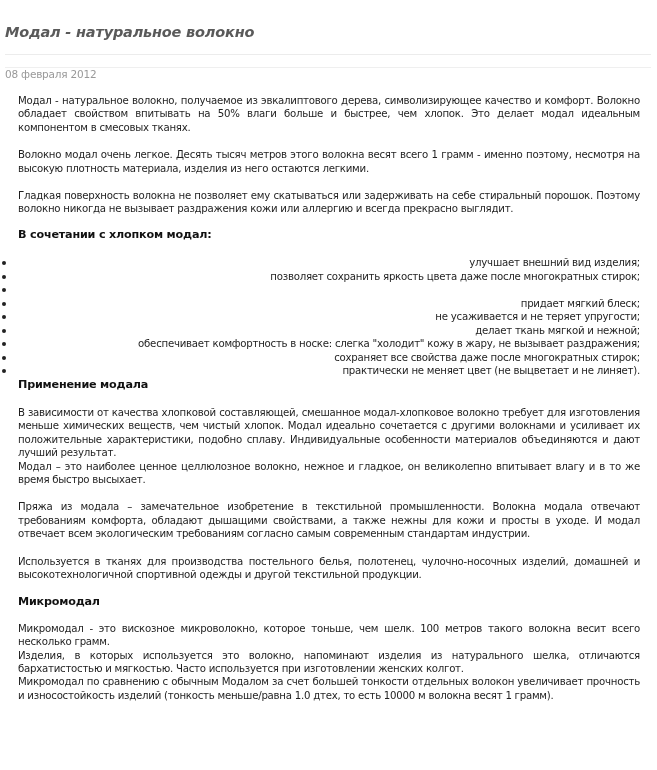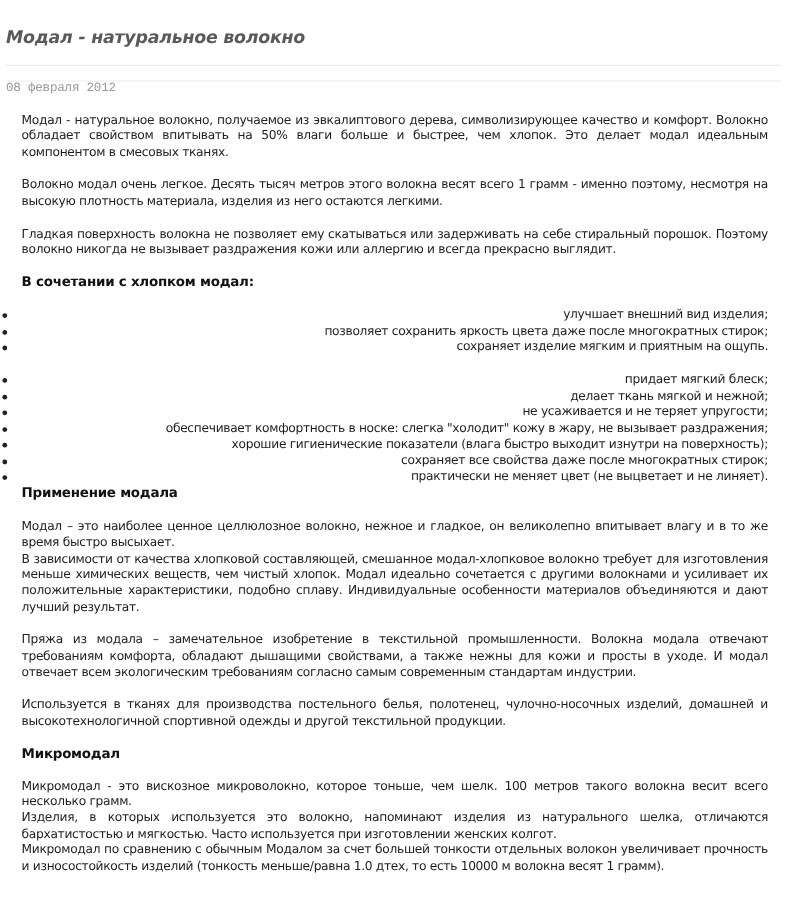--- a/index.html
+++ b/index.html
@@ -8,21 +8,21 @@
     font-family: "DejaVu Sans", sans-serif; color: #222;
   }
   .title {
     position: absolute; left: 5px; top: 24px;
     font-size: 14.5px; font-weight: bold; color: #5a5a5a; letter-spacing: -0.2px; font-style: italic;
   }
   .rule1 { position: absolute; left: 5px; right: 6px; top: 54px; height: 1px; background: #ececec; }
   .rule2 { position: absolute; left: 5px; right: 6px; top: 67px; height: 1px; background: #efefef; }
   .date {
     position: absolute; left: 5px; top: 68px;
-    font-size: 10.5px; color: #999; letter-spacing: -0.2px; font-family: Liberation Mono, monospace;
+    font-size: 10.5px; color: #999; letter-spacing: -0.2px;
   }
   .content {
     position: absolute; left: 18px; right: 17px; top: 94px;
     font-size: 10.2px; line-height: 13.4px; color: #1e1e1e; letter-spacing: -0.25px;
   }
   .content p { margin: 0; text-align: justify; }
   .gap { height: 14px; }
   .h { font-weight: bold; font-size: 11.2px; color: #111; letter-spacing: -0.2px; }
   ul { list-style: none; margin: 0; padding: 0; }
   ul li { position: relative; text-align: right; }
@@ -44,36 +44,35 @@
   <div class="gap"></div>
   <p>Волокно модал очень легкое. Десять тысяч метров этого волокна весят всего 1 грамм - именно поэтому, несмотря на высокую плотность материала, изделия из него остаются легкими.</p>
   <div class="gap"></div>
   <p>Гладкая поверхность волокна не позволяет ему скатываться или задерживать на себе стиральный порошок. Поэтому волокно никогда не вызывает раздражения кожи или аллергию и всегда прекрасно выглядит.</p>
   <div class="gap" style="height:12px"></div>
   <div class="h">В сочетании с хлопком модал:</div>
   <div class="gap" style="height:15px"></div>
   <ul>
     <li><span class="bullet"></span><span>улучшает внешний вид изделия;</span></li>
     <li><span class="bullet"></span><span>позволяет сохранить яркость цвета даже после многократных стирок;</span></li>
-    <li><span class="bullet"></span><span>сохраняет изделие мягким и приятным на ощупь.</span></li>
+    <li><span class="bullet"></span></li>
   </ul>
   <div class="gap" style="height:14px"></div>
   <ul>
     <li><span class="bullet"></span><span>придает мягкий блеск;</span></li>
+    <li><span class="bullet"></span><span>не усаживается и не теряет упругости;</span></li>
     <li><span class="bullet"></span><span>делает ткань мягкой и нежной;</span></li>
-    <li><span class="bullet"></span><span>не усаживается и не теряет упругости;</span></li>
     <li><span class="bullet"></span><span>обеспечивает комфортность в носке: слегка "холодит" кожу в жару, не вызывает раздражения;</span></li>
-    <li><span class="bullet"></span><span>хорошие гигиенические показатели (влага быстро выходит изнутри на поверхность);</span></li>
     <li><span class="bullet"></span><span>сохраняет все свойства даже после многократных стирок;</span></li>
     <li><span class="bullet"></span><span>практически не меняет цвет (не выцветает и не линяет).</span></li>
   </ul>
   <div class="h">Применение модала</div>
   <div class="gap" style="height:15px"></div>
+  <p>В зависимости от качества хлопковой составляющей, смешанное модал-хлопковое волокно требует для изготовления меньше химических веществ, чем чистый хлопок. Модал идеально сочетается с другими волокнами и усиливает их положительные характеристики, подобно сплаву. Индивидуальные особенности материалов объединяются и дают лучший результат.</p>
   <p>Модал – это наиболее ценное целлюлозное волокно, нежное и гладкое, он великолепно впитывает влагу и в то же время быстро высыхает.</p>
-  <p>В зависимости от качества хлопковой составляющей, смешанное модал-хлопковое волокно требует для изготовления меньше химических веществ, чем чистый хлопок. Модал идеально сочетается с другими волокнами и усиливает их положительные характеристики, подобно сплаву. Индивидуальные особенности материалов объединяются и дают лучший результат.</p>
   <div class="gap"></div>
   <p>Пряжа из модала – замечательное изобретение в текстильной промышленности. Волокна модала отвечают требованиям комфорта, обладают дышащими свойствами, а также нежны для кожи и просты в уходе. И модал отвечает всем экологическим требованиям согласно самым современным стандартам индустрии.</p>
   <div class="gap"></div>
   <p>Используется в тканях для производства постельного белья, полотенец, чулочно-носочных изделий, домашней и высокотехнологичной спортивной одежды и другой текстильной продукции.</p>
   <div class="gap"></div>
   <div class="h">Микромодал</div>
   <div class="gap" style="height:13px"></div>
   <p>Микромодал - это вискозное микроволокно, которое тоньше, чем шелк. 100 метров такого волокна весит всего несколько грамм.</p>
   <p>Изделия, в которых используется это волокно, напоминают изделия из натурального шелка, отличаются бархатистостью и мягкостью. Часто используется при изготовлении женских колгот.</p>
   <p>Микромодал по сравнению с обычным Модалом за счет большей тонкости отдельных волокон увеличивает прочность и износостойкость изделий (тонкость меньше/равна 1.0 дтех, то есть 10000 м волокна весят 1 грамм).</p>

